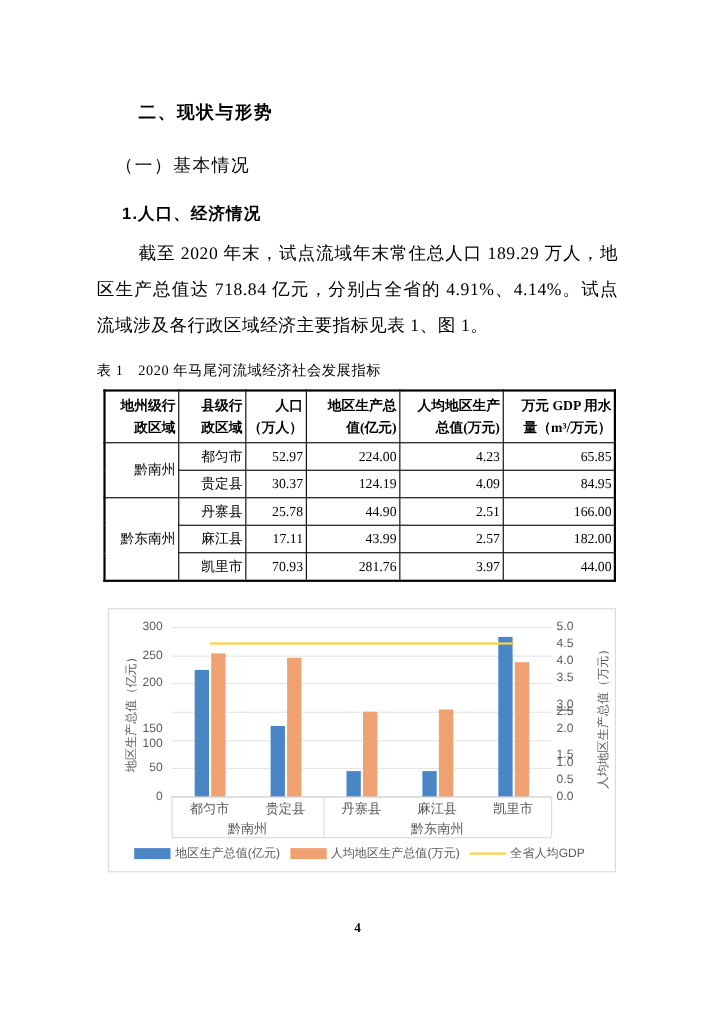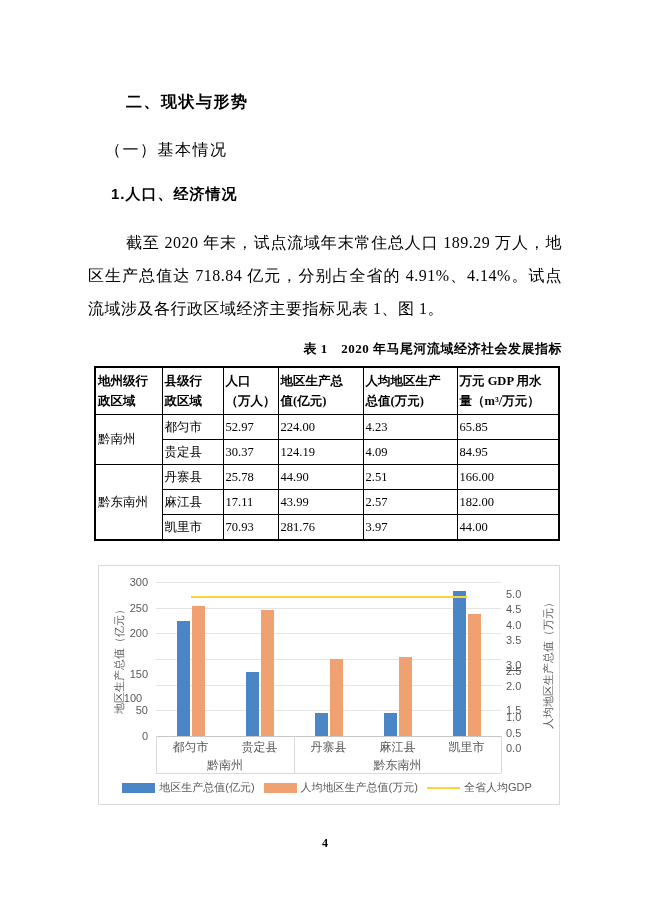--- a/index.html
+++ b/index.html
@@ -15,29 +15,29 @@
     font-size:16px;font-weight:bold;margin:0 0 0 38px;letter-spacing:1.5px;
   }
   .doc-h2{
     font-size:16px;font-weight:normal;margin:27px 0 0 17px;letter-spacing:1.5px;
   }
   .doc-h3{
     font-family:"Liberation Sans","DejaVu Sans",sans-serif;
     font-size:15px;font-weight:bold;margin:24px 0 0 23px;letter-spacing:1px;
   }
   .body-text{
-    margin:22px 0 0 0;font-size:16px;line-height:33px;
+    margin:10px 0 0 0;font-size:16px;line-height:33px;
     text-align:justify;text-indent:38px;letter-spacing:0.5px;font-family:Liberation Serif, serif;
   }
 
   .table-title{
-    margin-top:15px;text-align:right;font-weight:bold;font-size:13px;letter-spacing:0.5px;
+    margin-top:15px;text-align:left;font-weight:normal;font-size:13px;letter-spacing:0.5px;
   }
   table.econ{
-    border-collapse:collapse;margin:8px 0 0 6px;font-size:12.5px;text-align:left;
+    border-collapse:collapse;margin:8px 0 0 6px;font-size:12.5px;text-align:right;
     border:2px solid #000;table-layout:fixed;width:464px;
   }
   table.econ th,table.econ td{border:1px solid #000;padding:0 2px;}
   table.econ th{
     font-weight:bold;white-space:pre-line;line-height:20px;padding:3px 2px;height:40px;
     vertical-align:middle;
   }
   table.econ td{height:24px;vertical-align:middle;}
 
   
@@ -54,21 +54,21 @@
   .axis-title.right{left:449px;top:97px;}
   .plot{
     position:absolute;left:57px;top:16px;width:345px;height:154px;
     border-bottom:1px solid #c6c6c6;
   }
   .gridline{position:absolute;left:0;right:0;height:1px;background:#e4e4e4;}
   .bar{position:absolute;bottom:0;width:13px;z-index:2;}
   .series-line{position:absolute;height:2px;z-index:3;}
   .tick{position:absolute;font-size:11px;line-height:12px;}
   .left-tick{left:19px;width:30px;text-align:right;}
-  .right-tick{left:407px;width:28px;text-align:left;margin-top:12px;}
+  .right-tick{left:407px;width:28px;text-align:left;}
   .cat-cell{position:absolute;top:174px;font-size:12px;text-align:center;line-height:14px;}
   .group-label{position:absolute;top:192px;font-size:12px;text-align:center;line-height:14px;}
   .sep{position:absolute;width:1px;background:#d9d9d9;top:170px;height:37px;}
   .cat-bottom{position:absolute;left:57px;width:345px;top:207px;height:1px;background:#d9d9d9;}
   .legend{
     position:absolute;left:0;right:0;top:214px;display:flex;justify-content:center;
     align-items:center;gap:5px;font-size:11px;
   }
   .legend .swatch{width:33px;height:10px;display:inline-block;}
   .legend .line-swatch{width:33px;height:2px;display:inline-block;}
@@ -192,21 +192,21 @@
         </span>
         <span class="legend-item" style="display: inline-flex; align-items: center; gap: 4px;">
           <span class="line-swatch" style="background: rgb(255, 209, 60);"></span>
           <span class="lbl">全省人均GDP</span>
         </span>
       </div>
   <div class="tick left-tick" style="top: 10px;">300</div>
       <div class="tick left-tick" style="top: 35.6667px;">250</div>
       <div class="tick left-tick" style="top: 61.3333px;">200</div>
       <div class="tick left-tick" style="top: 102px;">150</div>
-      <div class="tick left-tick" style="top: 126px; text-align: center;">100</div>
+      <div class="tick left-tick" style="top: 116px;">100</div>
       <div class="tick left-tick" style="top: 138.333px;">50</div>
       <div class="tick left-tick" style="top: 164px;">0</div>
       <div class="tick right-tick" style="top: 10px;">5.0</div>
       <div class="tick right-tick" style="top: 25.4px;">4.5</div>
       <div class="tick right-tick" style="top: 40.8px;">4.0</div>
       <div class="tick right-tick" style="top: 56.2px;">3.5</div>
       <div class="tick right-tick" style="top: 81px; text-decoration: underline;">3.0</div>
       <div class="tick right-tick" style="top: 87px;">2.5</div>
       <div class="tick right-tick" style="top: 102.4px;">2.0</div>
       <div class="tick right-tick" style="top: 126px;">1.5</div>

